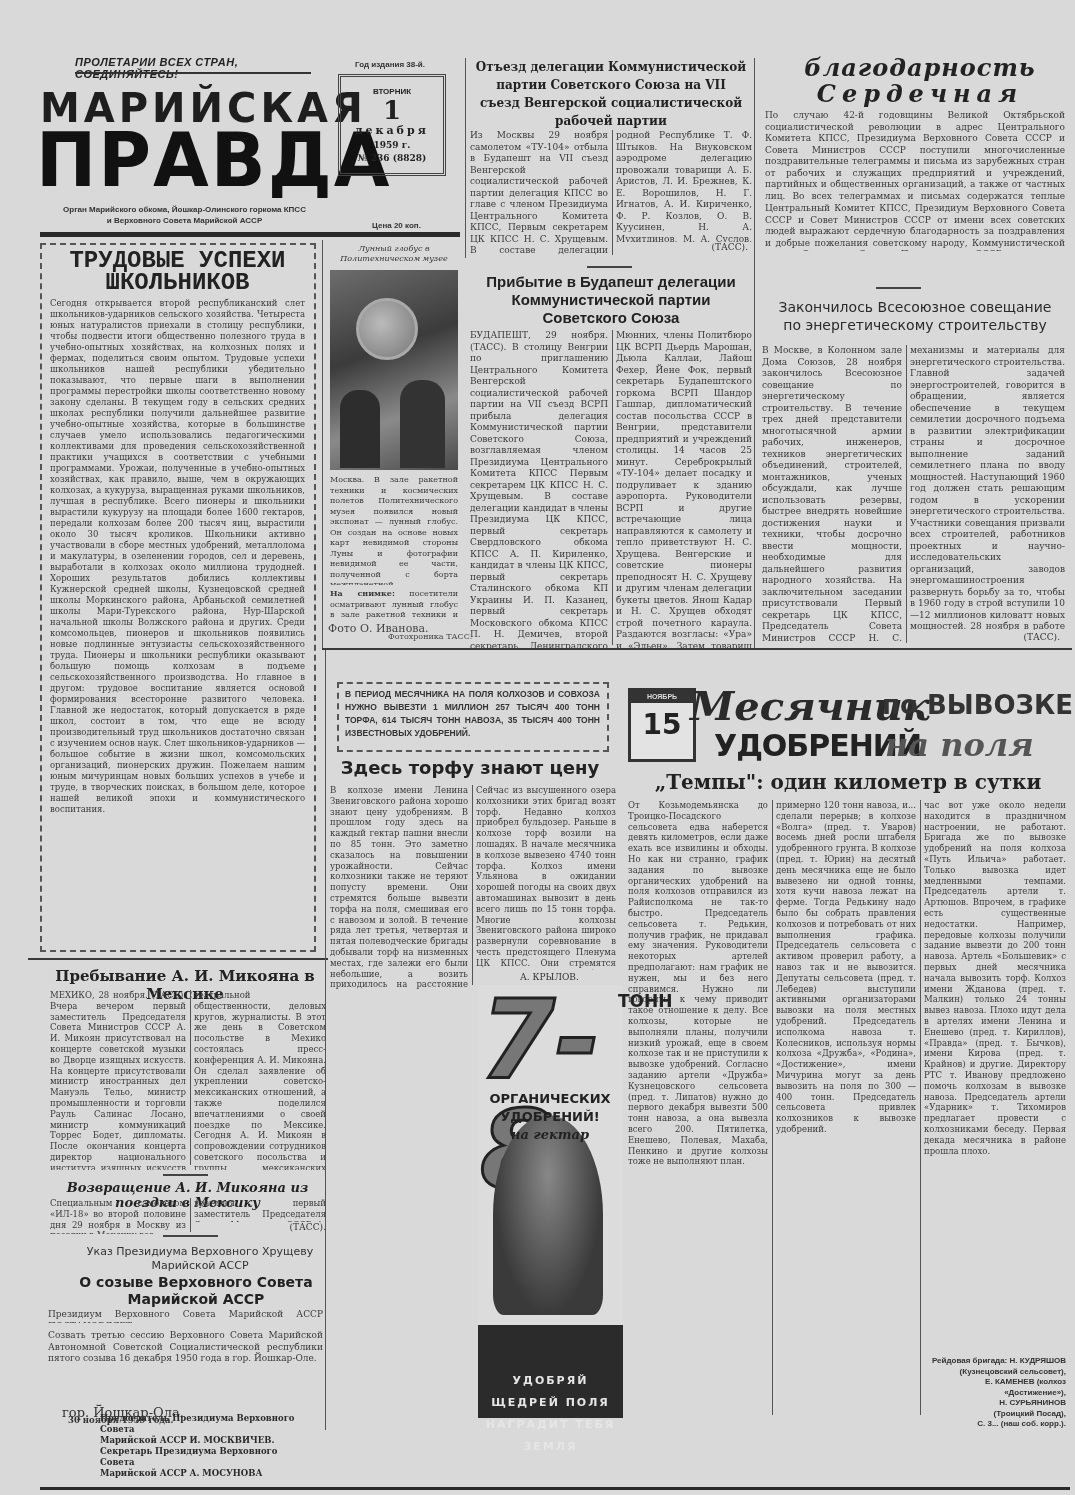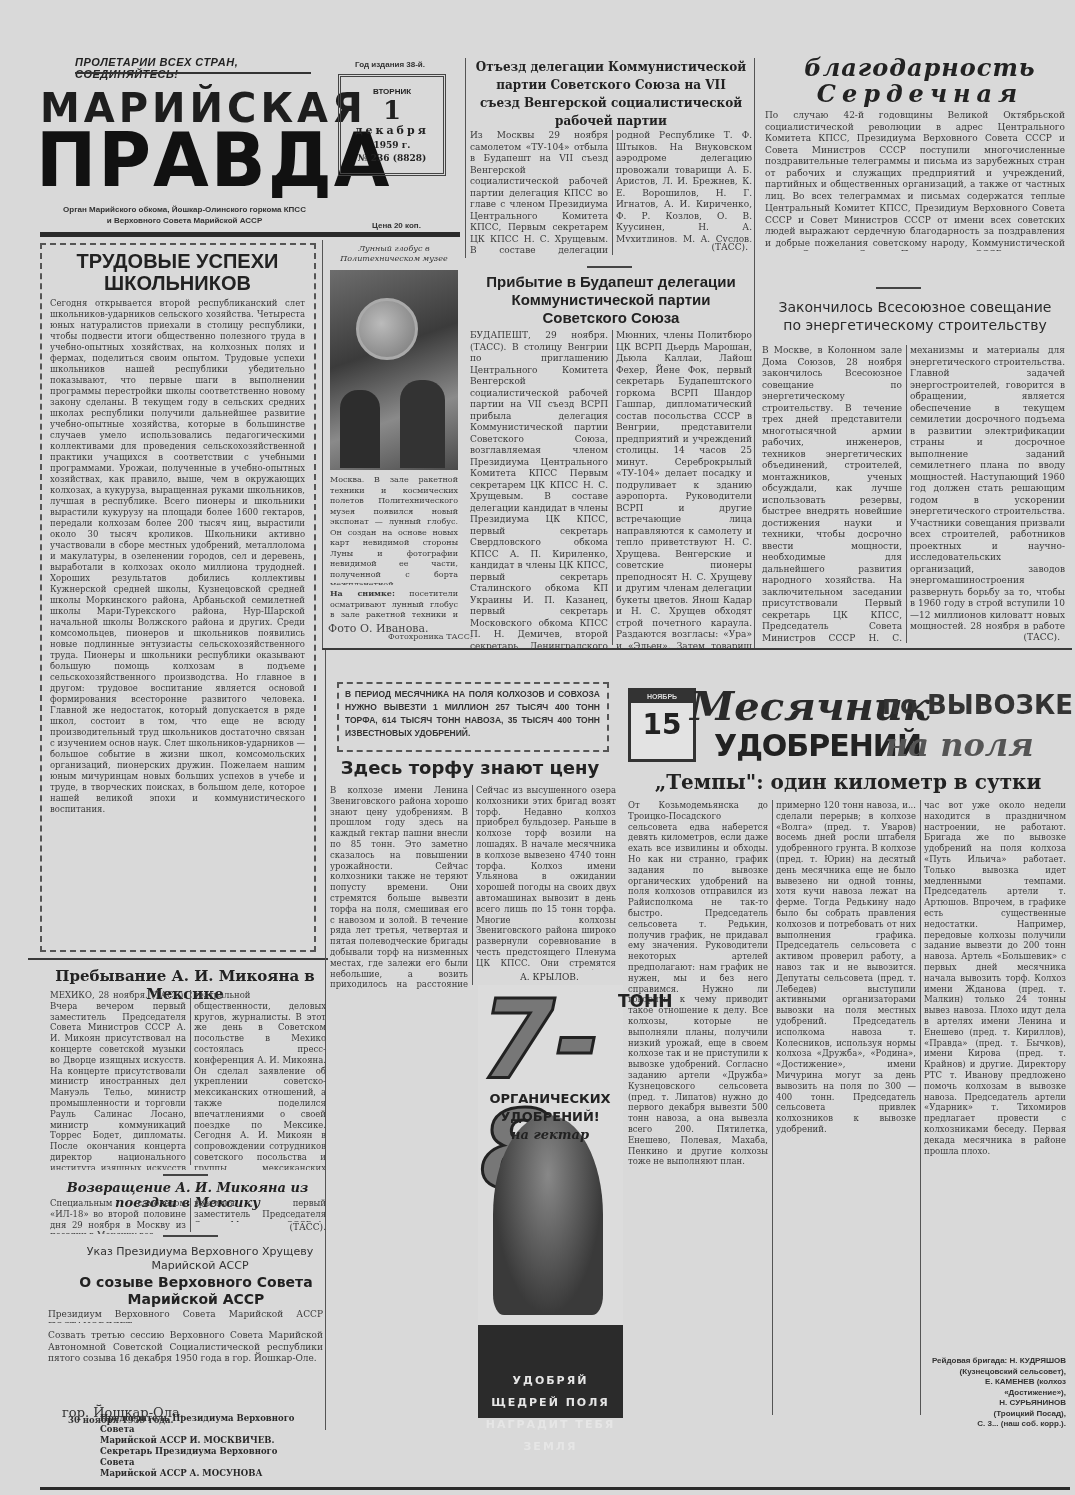--- a/index.html
+++ b/index.html
@@ -82,21 +82,21 @@
   <div class="abs body-text" style="left:765px;top:203px;width:300px;height:48px;">Центральный Комитет КПСС, Президиум Верховного Совета СССР и Совет Министров СССР от имени всех советских людей выражают сердечную благодарность за поздравления и добрые пожелания советскому народу, Коммунистической партии Советского Союза и Правительству СССР.</div>
   <div class="abs" style="left:876px;top:287px;width:45px;height:2px;background:#444;"></div>
 
   <div class="abs head-cond" style="left:770px;top:298px;width:290px;font-size:14px;line-height:18px;font-weight:normal;">Закончилось Всесоюзное совещание по энергетическому строительству</div>
   <div class="abs body-text" style="left:762px;top:345px;width:140px;height:300px;">В Москве, в Колонном зале Дома Союзов, 28 ноября закончилось Всесоюзное совещание по энергетическому строительству. В течение трех дней представители многотысячной армии рабочих, инженеров, техников энергетических объединений, строителей, монтажников, ученых обсуждали, как лучше использовать резервы, быстрее внедрять новейшие достижения науки и техники, чтобы досрочно ввести мощности, необходимые для дальнейшего развития народного хозяйства. На заключительном заседании присутствовали Первый секретарь ЦК КПСС, Председатель Совета Министров СССР Н. С. Хрущев. Участники совещания приняли обращение ко всем строителям, монтажникам и проектировщикам электростанций, линий электропередачи и подстанций.</div>
   <div class="rule-v" style="left:906px;top:345px;height:298px;"></div>
   <div class="abs body-text" style="left:910px;top:345px;width:155px;height:285px;">механизмы и материалы для энергетического строительства. Главной задачей энергостроителей, говорится в обращении, является обеспечение в текущем семилетии досрочного подъема в развитии электрификации страны и досрочное выполнение заданий семилетнего плана по вводу мощностей. Наступающий 1960 год должен стать решающим годом в ускорении энергетического строительства. Участники совещания призвали всех строителей, работников проектных и научно-исследовательских организаций, заводов энергомашиностроения развернуть борьбу за то, чтобы в 1960 году в строй вступили 10—12 миллионов киловатт новых мощностей. 28 ноября в работе совещания приняли участие заместитель Председателя Совета Министров СССР, Председатель Госплана СССР А. Ф. Засядько.</div>
   <div class="abs tass" style="left:910px;top:632px;width:150px;">(ТАСС).</div>
 
   <div class="abs boxed" style="left:40px;top:243px;width:272px;height:705px;"></div>
-  <div class="abs head-sans" style="left:45px;top:250px;width:265px;font-size:20px;line-height:22px;font-family:Liberation Sans, sans-serif;">ТРУДОВЫЕ УСПЕХИ ШКОЛЬНИКОВ</div>
+  <div class="abs head-sans" style="left:45px;top:250px;width:265px;font-size:24px;line-height:22px;font-family:Liberation Mono, monospace;">ТРУДОВЫЕ УСПЕХИ ШКОЛЬНИКОВ</div>
   <div class="abs body-text" style="left:50px;top:298px;width:255px;height:645px;font-size:8.5px;line-height:11px;">Сегодня открывается второй республиканский слет школьников-ударников сельского хозяйства. Четыреста юных натуралистов приехали в столицу республики, чтобы подвести итоги общественно полезного труда в учебно-опытных хозяйствах, на колхозных полях и фермах, поделиться своим опытом. Трудовые успехи школьников нашей республики убедительно показывают, что первые шаги в выполнении программы перестройки школы соответственно новому закону сделаны. В текущем году в сельских средних школах республики получили дальнейшее развитие учебно-опытные хозяйства, которые в большинстве случаев умело использовались педагогическими коллективами для проведения сельскохозяйственной практики учащихся в соответствии с учебными программами. Урожаи, полученные в учебно-опытных хозяйствах, как правило, выше, чем в окружающих колхозах, а кукуруза, выращенная руками школьников, лучшая в республике. Всего пионеры и школьники вырастили кукурузу на площади более 1600 гектаров, передали колхозам более 200 тысяч яиц, вырастили около 30 тысяч кроликов. Школьники активно участвовали в сборе местных удобрений, металлолома и макулатуры, в озеленении городов, сел и деревень, выработали в колхозах около миллиона трудодней. Хороших результатов добились коллективы Кужнерской средней школы, Кузнецовской средней школы Моркинского района, Арбаньской семилетней школы Мари-Турекского района, Нур-Шарской начальной школы Волжского района и других. Среди комсомольцев, пионеров и школьников появились новые подлинные энтузиасты сельскохозяйственного труда. Пионеры и школьники республики оказывают большую помощь колхозам в подъеме сельскохозяйственного производства. Но главное в другом: трудовое воспитание является основой формирования всесторонне развитого человека. Главной же недостаток, который допускается в ряде школ, состоит в том, что еще не всюду производительный труд школьников достаточно связан с изучением основ наук. Слет школьников-ударников — большое событие в жизни школ, комсомольских организаций, пионерских дружин. Пожелаем нашим юным мичуринцам новых больших успехов в учебе и труде, в творческих поисках, в большом деле, которое нашей великой эпохи и коммунистического воспитания.</div>
 
   <div class="rule-v" style="left:322px;top:240px;height:410px;"></div>
   <div class="abs caption" style="left:330px;top:244px;width:128px;font-size:8px;line-height:10px;">Лунный глобус в Политехническом музее</div>
   <div class="abs photo" style="left:330px;top:270px;width:128px;height:200px;">
     <div style="position:absolute;left:26px;top:28px;width:56px;height:56px;border-radius:50%;border:3px solid #aaa;background:radial-gradient(circle at 40% 40%,#bbb,#777);"></div>
     <div style="position:absolute;left:10px;top:120px;width:40px;height:78px;background:#2d2d2d;border-radius:18px 18px 0 0;"></div>
     <div style="position:absolute;left:70px;top:110px;width:45px;height:88px;background:#333;border-radius:20px 20px 0 0;"></div>
   </div>
   <div class="abs body-text" style="left:330px;top:475px;width:128px;height:110px;font-size:8px;line-height:10.5px;">Москва. В зале ракетной техники и космических полетов Политехнического музея появился новый экспонат — лунный глобус. Он создан на основе новых карт невидимой стороны Луны и фотографии невидимой ее части, полученной с борта межпланетной автоматической станции. На новом глобусе изображены очертания новых лунных морей, кратеров и горных хребтов. Шар лунного глобуса сделан из органического стекла. Все неровности лунной поверхности выгравированы.</div>

